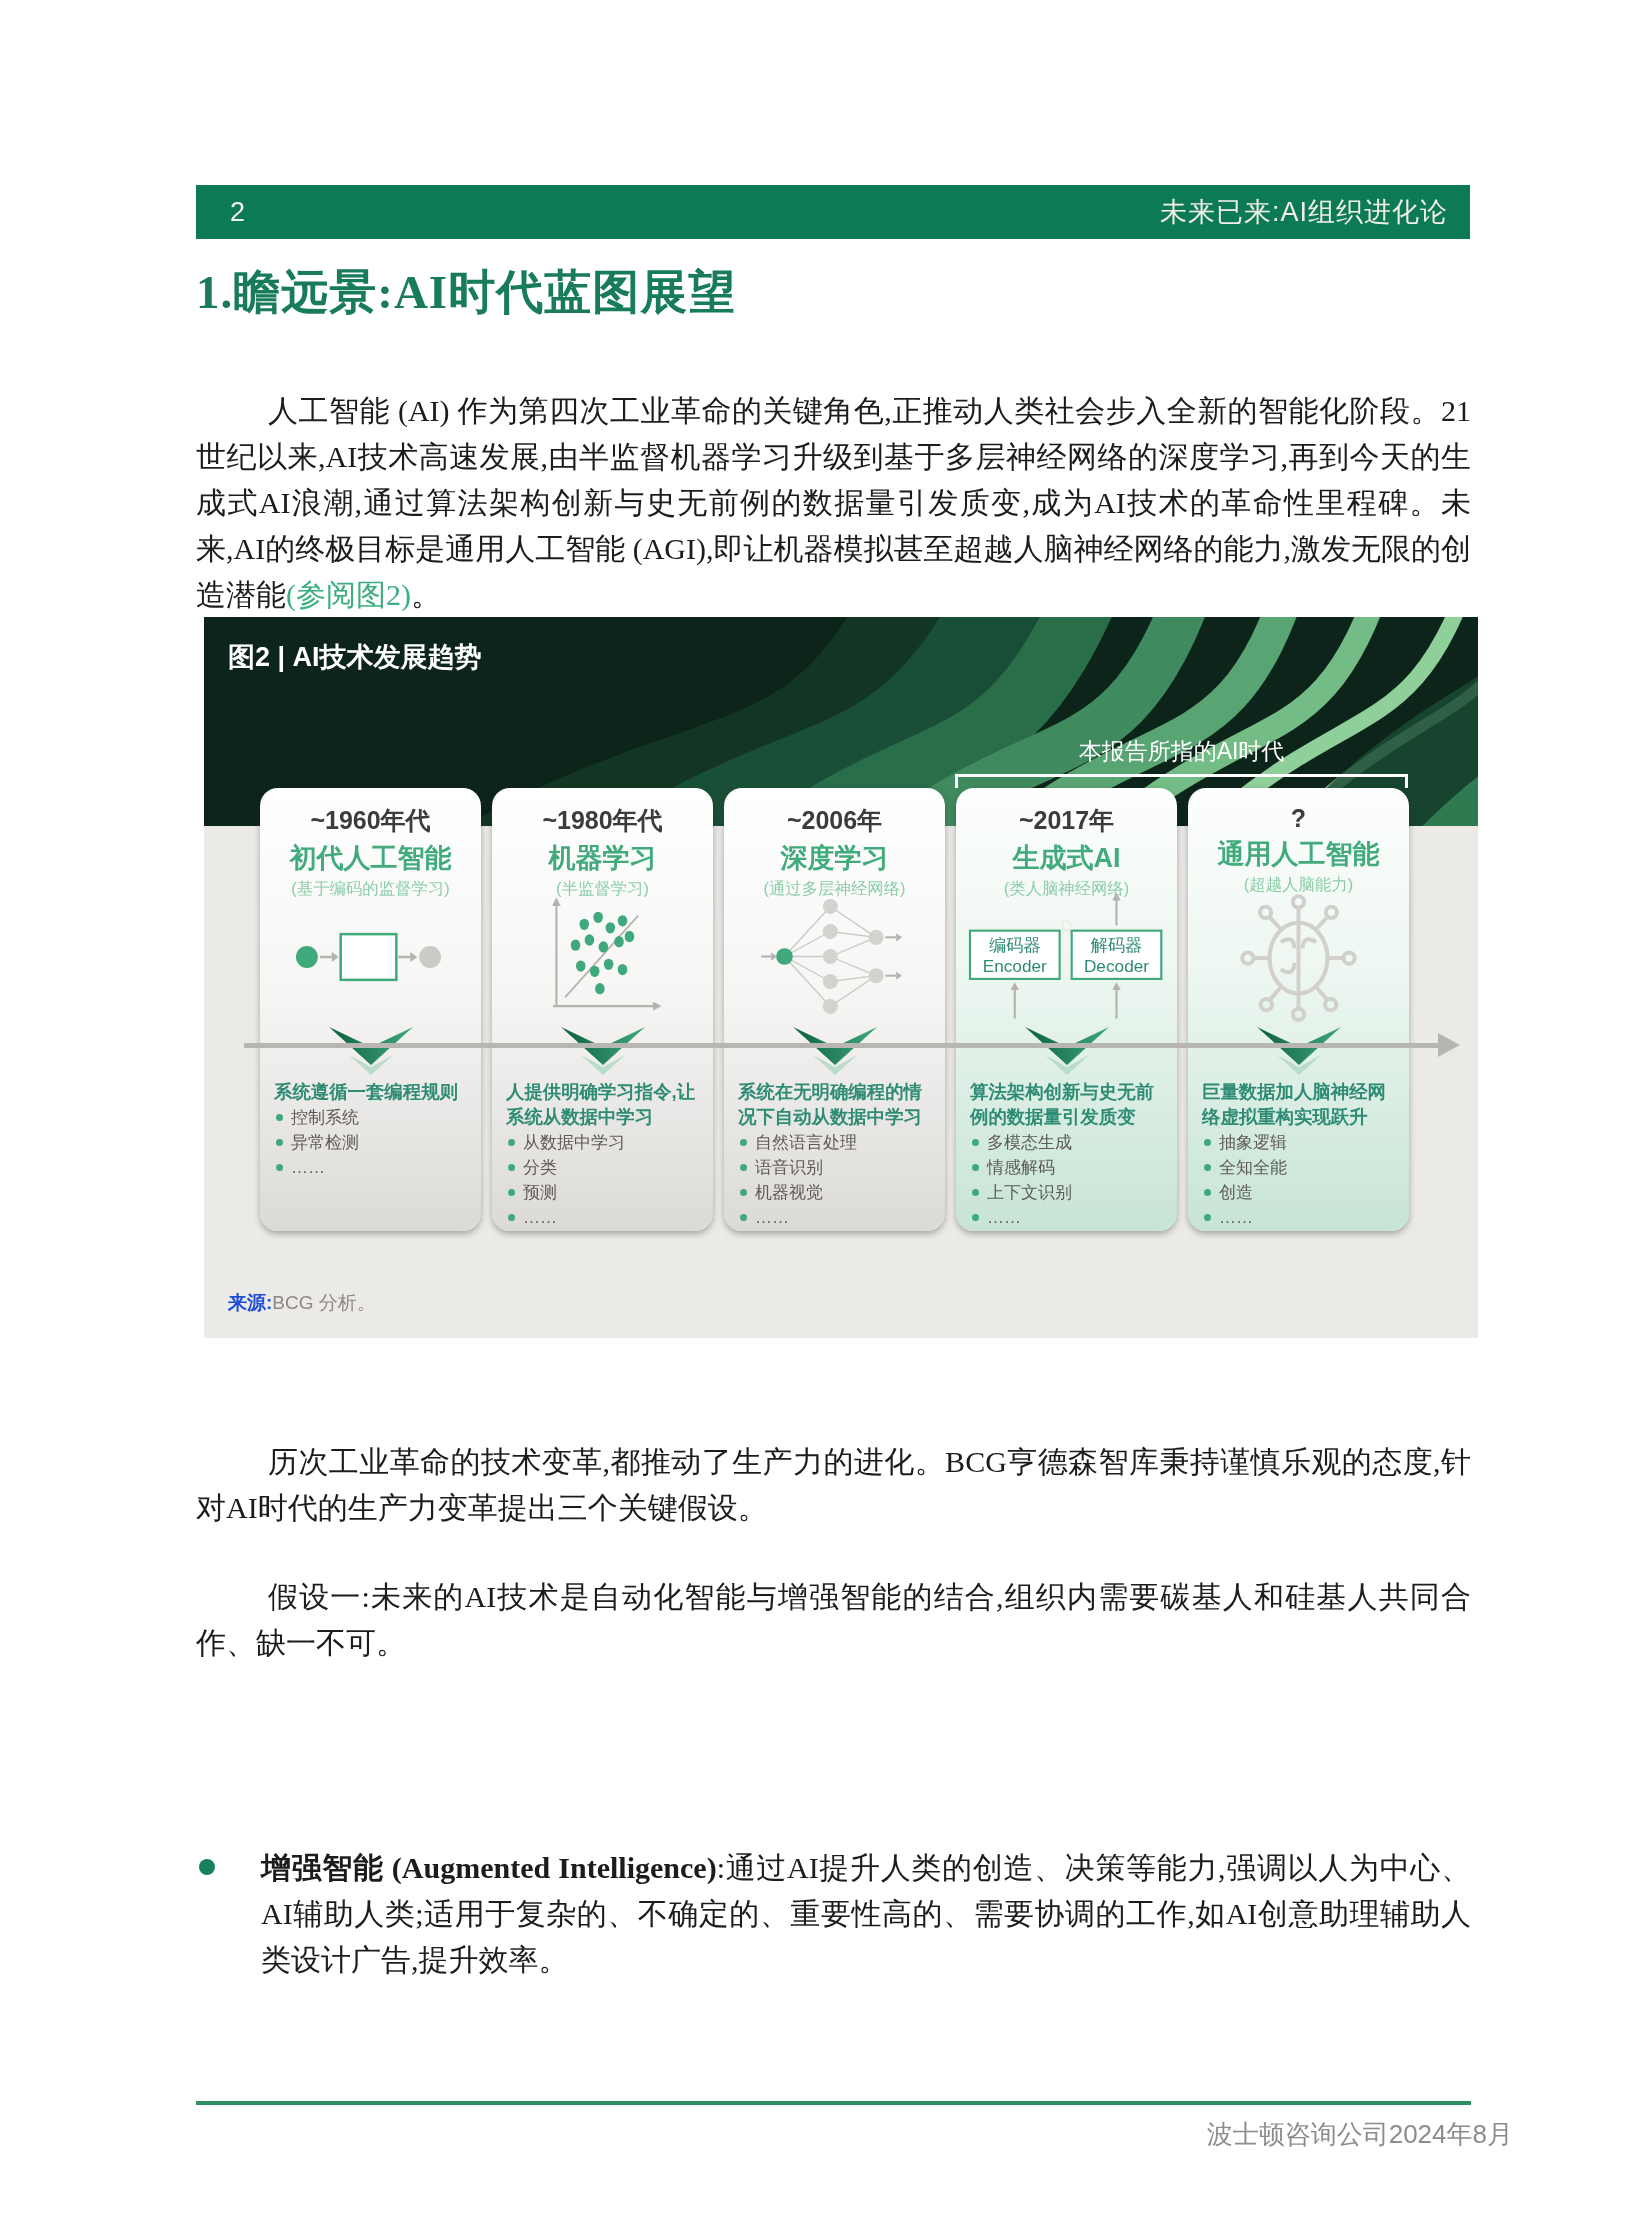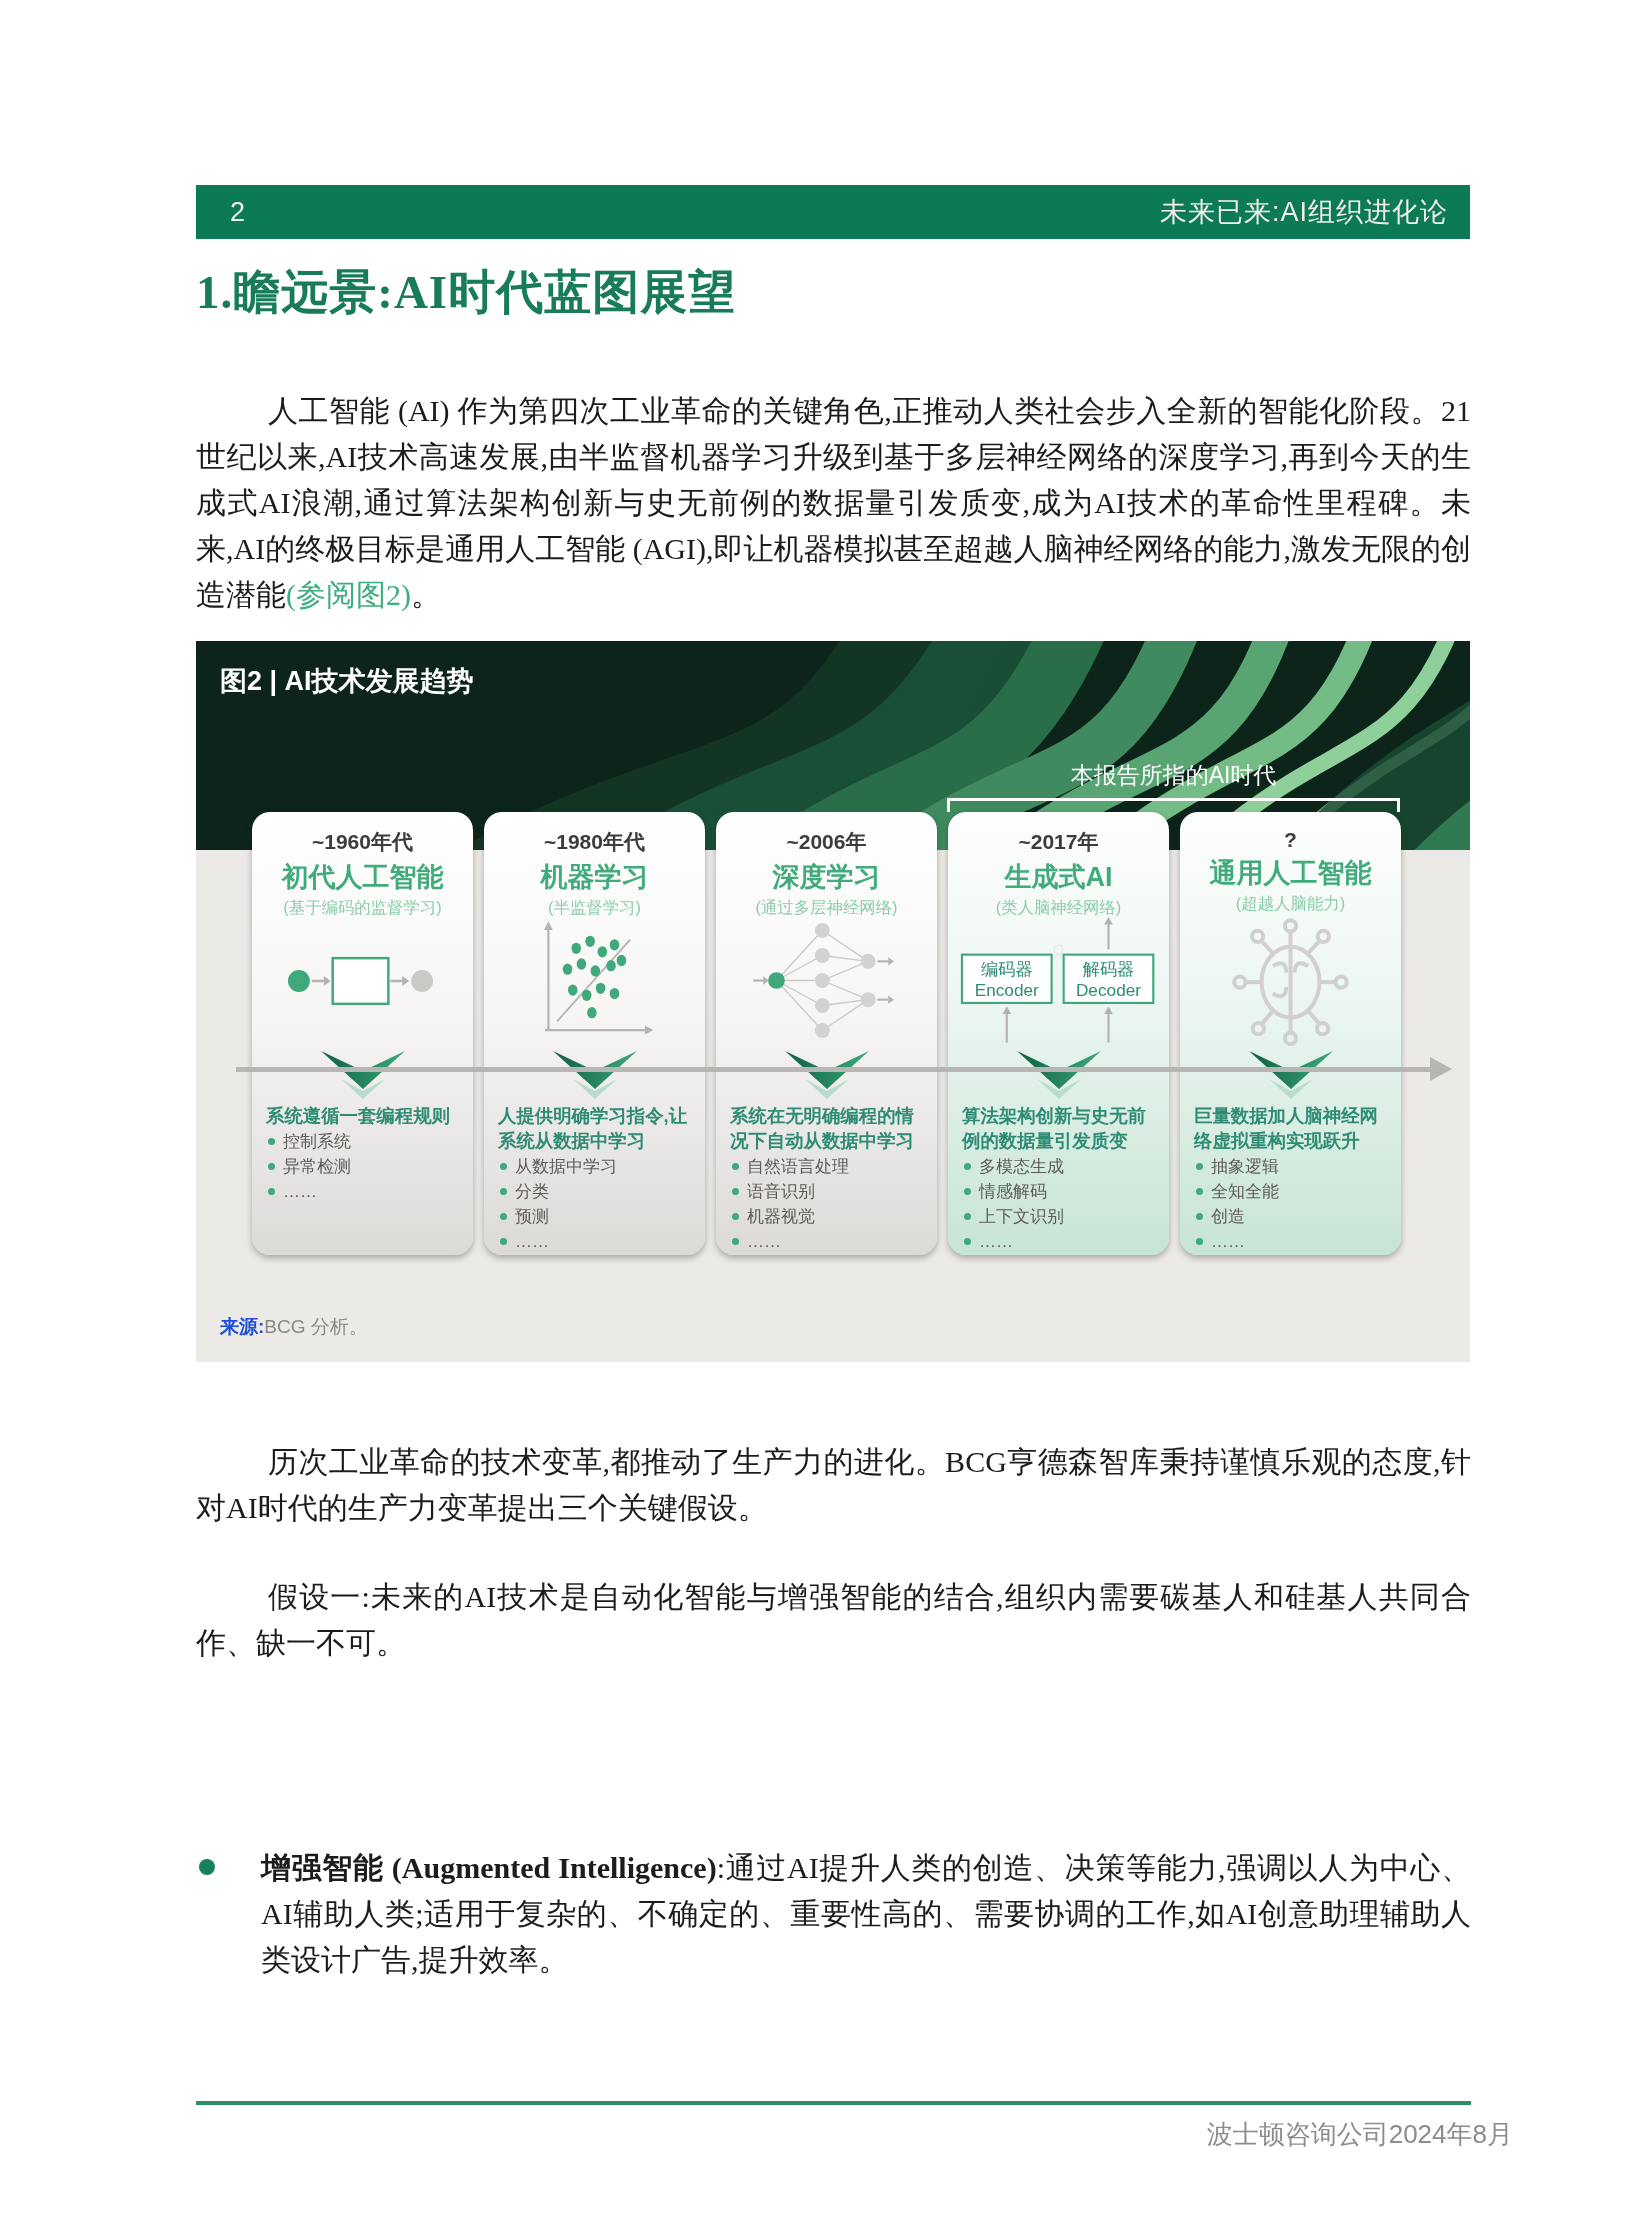--- a/index.html
+++ b/index.html
@@ -23,36 +23,36 @@
   #para2{top:1409px;}
   #para3{top:1544px;}
   
   .mbullet{position:absolute;left:196px;width:1275px;padding-left:0;}
   .mbullet .dot{position:absolute;left:3px;top:14px;width:16px;height:16px;border-radius:50%;
                 background:#17805c;}
   .mbullet .btext{display:block;margin-left:65px;font-size:30px;line-height:46px;text-align:justify;}
   #mbullet1{top:1676px;}
   #mbullet2{top:1845px;}
   
-  .figure{position:absolute;left:196px;top:617px;width:1274px;height:721px;background:#eceae6;margin-top:24px;}
+  .figure{position:absolute;left:204px;top:617px;width:1274px;height:721px;background:#eceae6;}
   .hero{position:absolute;left:0;top:0;width:1274px;height:209px;z-index:1;overflow:hidden;}
   .hero svg{display:block;}
   .fig-title{position:absolute;left:24px;top:22px;z-index:2;color:#ffffff;
              font-family:"Liberation Sans","DejaVu Sans",sans-serif;font-size:27px;font-weight:700;}
   .era-label{position:absolute;left:751px;top:119px;width:453px;z-index:2;text-align:center;
              color:#ffffff;font-family:"Liberation Sans","DejaVu Sans",sans-serif;font-size:23px;}
   .era-bracket{position:absolute;left:751px;top:157px;width:447px;height:11px;z-index:2;
                border-top:3px solid #ffffff;border-left:3px solid #ffffff;border-right:3px solid #ffffff;}
   .cards{position:absolute;left:56px;top:171px;width:1162px;height:443px;z-index:2;
          display:flex;gap:11px;font-family:"Liberation Sans","DejaVu Sans",sans-serif;}
   .card{position:relative;width:221px;height:443px;border-radius:18px;
         background:linear-gradient(180deg,#ffffff 0%,#f7f6f5 45%,#dcdad7 100%);
         box-shadow:0 3px 6px rgba(40,40,40,0.35);text-align:center;}
   .card.hl{background:linear-gradient(180deg,#fdfefd 0%,#eef7f2 40%,#c7e4d5 100%);}
-  .card-year{margin-top:16px;font-size:21px;font-weight:700;color:#3c3c3c;}
+  .card-year{margin-top:16px;font-size:25px;font-weight:700;color:#3c3c3c;}
   .card-name{margin-top:3px;font-size:27px;font-weight:700;color:#41ab7c;}
   .card-sub{margin-top:2px;font-size:16.4px;color:#8bcda9;}
   .icon-box{position:absolute;left:0;top:103px;width:221px;height:131px;
             display:flex;align-items:center;justify-content:center;}
   .chevron{position:absolute;left:50%;top:237px;transform:translateX(-50%);width:96px;height:52px;z-index:4;}
   .card-list{position:absolute;left:14px;right:12px;top:291px;text-align:left;}
   .list-title{font-size:18.4px;font-weight:700;color:#2e8b74;line-height:25px;margin:0 0 1px 0;}
   .card-list ul{list-style:none;margin:1px 0 0 0;padding:0;}
   .card-list li{position:relative;padding-left:17px;font-size:17px;line-height:25px;color:#5e5b57;}
   .card-list li::before{content:"";position:absolute;left:2px;top:9px;width:7px;height:7px;

